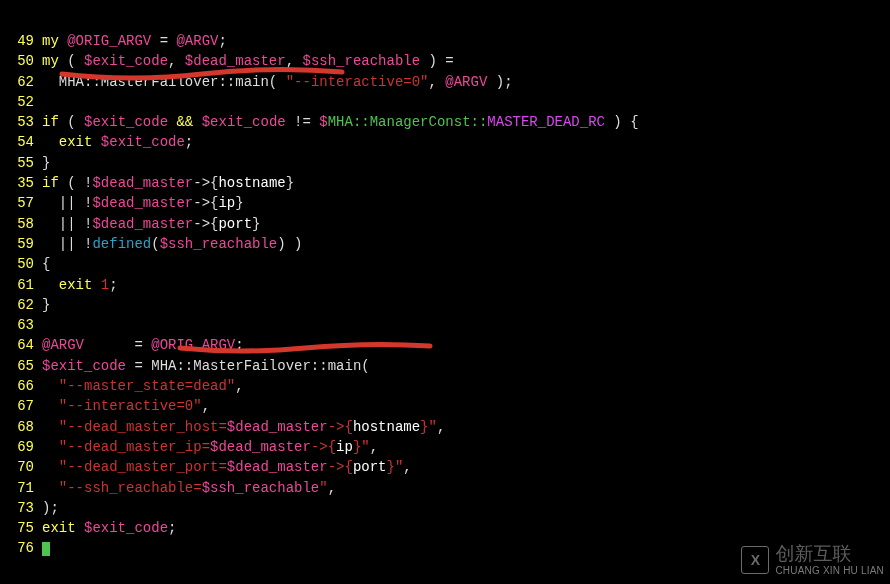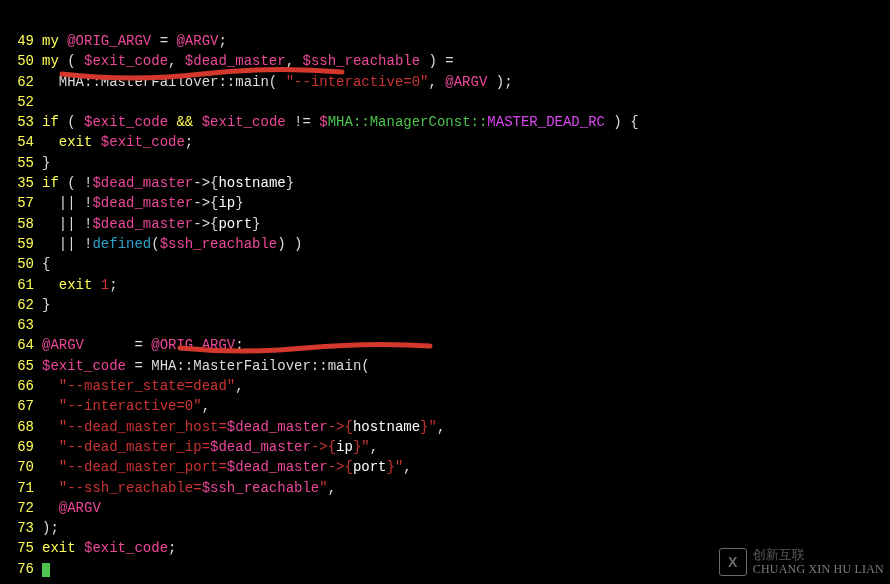--- a/index.html
+++ b/index.html
@@ -82,22 +82,22 @@
     display:flex;
     align-items:center;
     justify-content:center;
     color:#777;
     font-weight:bold;
     font-size:14px;
   }
   .watermark .txt {
     line-height:1.1;
   }
-  .watermark .txt .zh { font-size:13px; color:#666; }
-  .watermark .txt .en { font-size:12px; color:#888; letter-spacing:0.2px;font-family:Liberation Serif, serif; }
+  .watermark .txt .zh { font-size:19px; color:#666; }
+  .watermark .txt .en { font-size:10px; color:#888; letter-spacing:0.2px; }
 </style>
 </head>
 <body>
 
 <div class="editor" id="editor-root">
     <div class="line"><span class="gutter">49</span><span class="code"><span class="kw">my</span><span class="op"> </span><span class="var">@ORIG_ARGV</span><span class="op"> = </span><span class="var">@ARGV</span><span class="op">;</span></span></div>
     <div class="line"><span class="gutter">50</span><span class="code"><span class="kw">my</span><span class="op"> ( </span><span class="var">$exit_code</span><span class="op">, </span><span class="var">$dead_master</span><span class="op">, </span><span class="var">$ssh_reachable</span><span class="op"> ) =</span></span></div>
     <div class="line"><span class="gutter">62</span><span class="code"><span class="op">  </span><span class="pkg">MHA::MasterFailover::</span><span class="meth">main</span><span class="op">( </span><span class="str">"--interactive=0"</span><span class="op">, </span><span class="var">@ARGV</span><span class="op"> );</span></span></div>
     <div class="line"><span class="gutter">52</span><span class="code"></span></div>
     <div class="line"><span class="gutter">53</span><span class="code"><span class="kw">if</span><span class="op"> ( </span><span class="var">$exit_code</span><span class="op"> </span><span class="kw">&amp;&amp;</span><span class="op"> </span><span class="var">$exit_code</span><span class="op"> != </span><span class="var">$</span><span class="pkggreen">MHA::ManagerConst::</span><span class="plain">MASTER_DEAD_RC</span><span class="op"> ) {</span></span></div>
@@ -112,21 +112,20 @@
     <div class="line"><span class="gutter">62</span><span class="code"><span class="op">}</span></span></div>
     <div class="line"><span class="gutter">63</span><span class="code"></span></div>
     <div class="line"><span class="gutter">64</span><span class="code"><span class="var">@ARGV</span><span class="op">      = </span><span class="var">@ORIG_ARGV</span><span class="op">;</span></span></div>
     <div class="line"><span class="gutter">65</span><span class="code"><span class="var">$exit_code</span><span class="op"> = </span><span class="pkg">MHA::MasterFailover::</span><span class="meth">main</span><span class="op">(</span></span></div>
     <div class="line"><span class="gutter">66</span><span class="code"><span class="op">  </span><span class="str">"--master_state=dead"</span><span class="op">,</span></span></div>
     <div class="line"><span class="gutter">67</span><span class="code"><span class="op">  </span><span class="str">"--interactive=0"</span><span class="op">,</span></span></div>
     <div class="line"><span class="gutter">68</span><span class="code"><span class="op">  </span><span class="str">"--dead_master_host=</span><span class="var">$dead_master</span><span class="str">-&gt;{</span><span class="hash">hostname</span><span class="str">}"</span><span class="op">,</span></span></div>
     <div class="line"><span class="gutter">69</span><span class="code"><span class="op">  </span><span class="str">"--dead_master_ip=</span><span class="var">$dead_master</span><span class="str">-&gt;{</span><span class="hash">ip</span><span class="str">}"</span><span class="op">,</span></span></div>
     <div class="line"><span class="gutter">70</span><span class="code"><span class="op">  </span><span class="str">"--dead_master_port=</span><span class="var">$dead_master</span><span class="str">-&gt;{</span><span class="hash">port</span><span class="str">}"</span><span class="op">,</span></span></div>
     <div class="line"><span class="gutter">71</span><span class="code"><span class="op">  </span><span class="str">"--ssh_reachable=</span><span class="var">$ssh_reachable</span><span class="str">"</span><span class="op">,</span></span></div>
-    <div class="line"><span class="gutter">72</span><span class="code"><span class="op">  </span><span class="var">@ARGV</span></span></div>
     <div class="line"><span class="gutter">73</span><span class="code"><span class="op">);</span></span></div>
     <div class="line"><span class="gutter">75</span><span class="code"><span class="kw">exit</span><span class="op"> </span><span class="var">$exit_code</span><span class="op">;</span></span></div>
     <div class="line"><span class="gutter">76</span><span class="code"><span class="cursor"></span></span></div>
   </div>
 
 <div class="underline u1">
   <svg width="280" height="14">
       <path d="M0 6 Q 70 14 140 6 T 280 4" stroke="#d4372b" stroke-width="5" fill="none" stroke-linecap="round"></path>
     </svg>
 </div>

